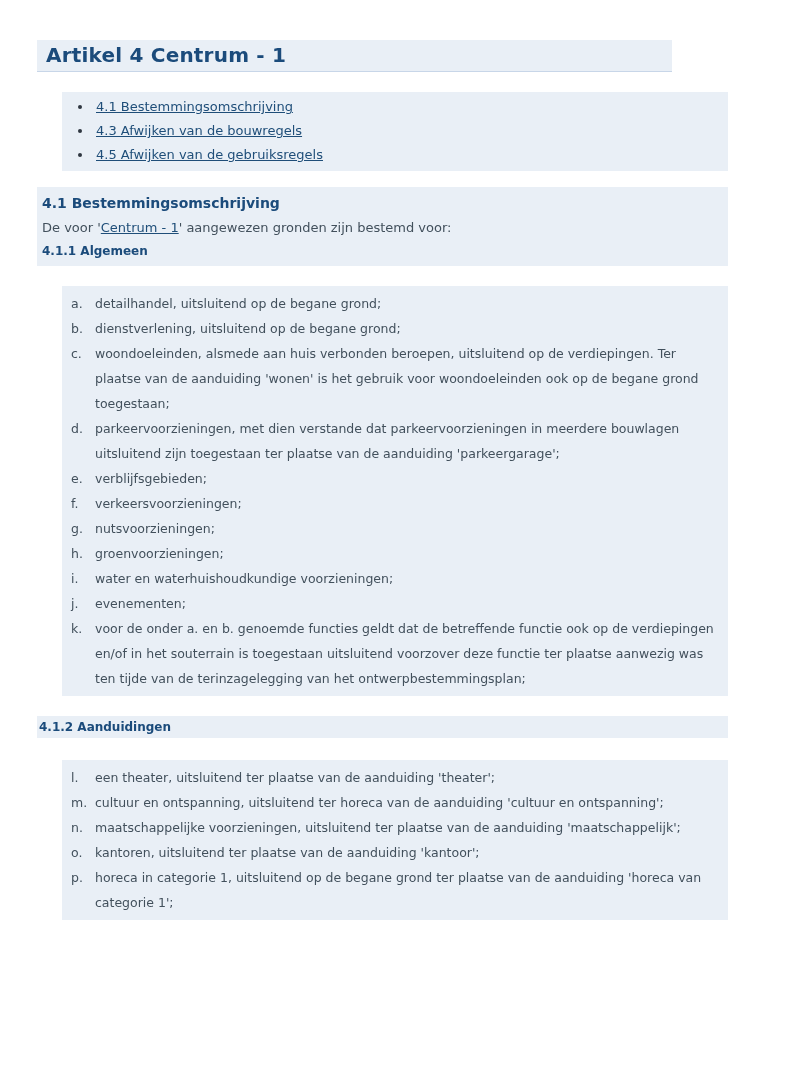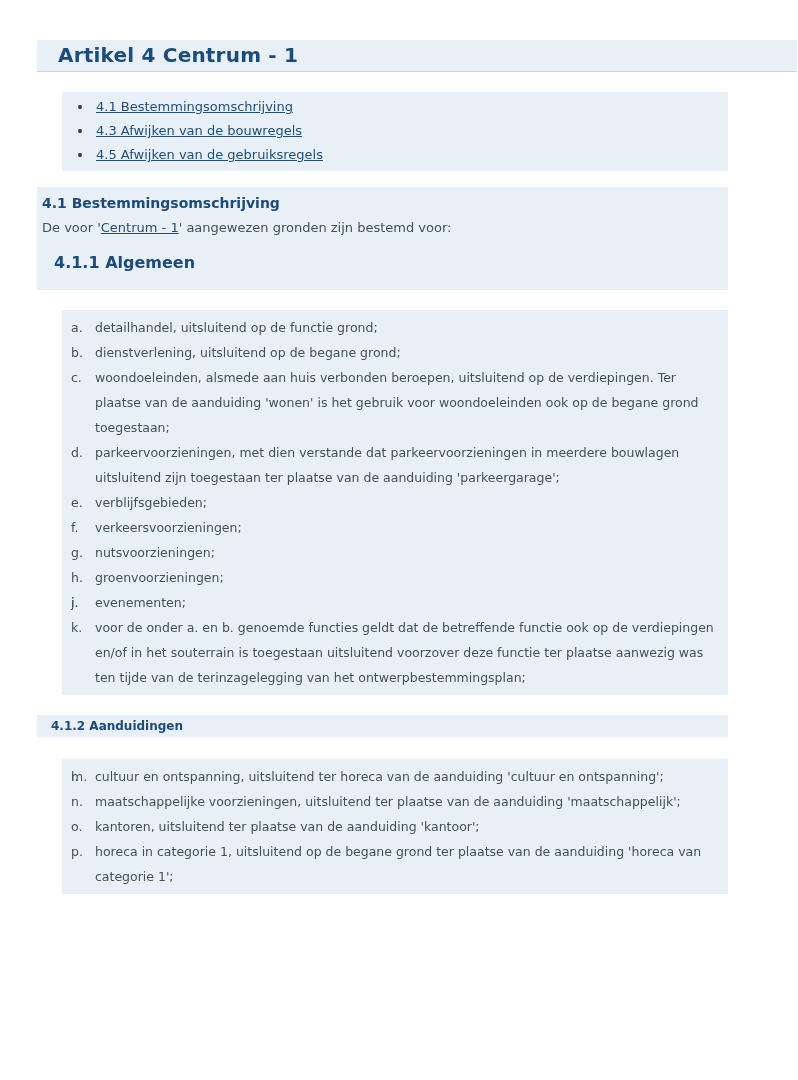--- a/index.html
+++ b/index.html
@@ -8,27 +8,27 @@
     background: #ffffff;
     width: 798px; height: 1080px;
     font-family: "DejaVu Sans", "Liberation Sans", sans-serif;
     overflow: hidden;
   }
   .page { width: 798px; height: 1080px; background: #ffffff; }
 
   
   .title-bar {
     margin: 40px 0 0 37px;
-    width: 760px; height: 32px;
+    width: 635px; height: 32px;
     background: #E9EFF6;
     border-bottom: 1px solid #C8D6E8;
     color: #1B4B7B;
     font-size: 20px; font-weight: bold;
     line-height: 31px;
-    padding-left: 21px;
+    padding-left: 9px;
     letter-spacing: 0.2px;
   }
 
   
   .toc {
     list-style: none;
     margin: 20px 0 0 62px;
     padding: 3px 0 4px 0;
     width: 666px;
     background: #E9EFF6;
@@ -66,22 +66,22 @@
     line-height: 24px;
   }
   .sec .intro {
     margin: 0;
     font-size: 13px;
     color: #42505C;
     line-height: 25px;
   }
   a.inline-link { color: #1F4E79; text-decoration: underline; cursor: pointer; }
   .sec h3 {
-    margin: 12px;
-    font-size: 16px; font-weight: bold;
+    margin: 0;
+    font-size: 12px; font-weight: bold;
     color: #1B4B7B;
     line-height: 22px;
   }
 
   
   .letter-list {
     list-style: none;
     margin: 20px 0 0 62px;
     padding: 5px 4px 5px 0;
     width: 666px;
@@ -97,21 +97,21 @@
   .letter { position: absolute; left: 9px; top: 0; }
 
   
   .sub-bar {
     margin: 20px 0 0 37px;
     width: 691px; height: 22px;
     background: #E9EFF6;
     font-size: 12px; font-weight: bold;
     color: #1B4B7B;
     line-height: 22px;
-    padding-left: 14px;
+    padding-left: 2px;
   }
   .list2 { margin-top: 22px; }
 </style>
 </head>
 <body>
 
 <div class="page">
 
   <h1 class="title-bar">Artikel 4 Centrum - 1</h1>
 
@@ -130,36 +130,36 @@
     </li>
   </ul>
 
   <section class="sec">
     <h2>4.1 Bestemmingsomschrijving</h2>
     <p class="intro"><span>De voor '</span><a class="inline-link">Centrum - 1</a><span>' aangewezen gronden zijn bestemd voor:</span></p>
     <h3>4.1.1 Algemeen</h3>
   </section>
 
   <ol class="letter-list">
-    <li><span class="letter">a.</span><span class="txt">detailhandel, uitsluitend op de functie grond;</span></li>
+    <li><span class="letter">a.</span><span class="txt">detailhandel, uitsluitend op de begane grond;</span></li>
     <li><span class="letter">b.</span><span class="txt">dienstverlening, uitsluitend op de begane grond;</span></li>
     <li><span class="letter">c.</span><span class="txt">woondoeleinden, alsmede aan huis verbonden beroepen, uitsluitend op de verdiepingen. Ter plaatse van de aanduiding 'wonen' is het gebruik voor woondoeleinden ook op de begane grond toegestaan;</span></li>
     <li><span class="letter">d.</span><span class="txt">parkeervoorzieningen, met dien verstande dat parkeervoorzieningen in meerdere bouwlagen uitsluitend zijn toegestaan ter plaatse van de aanduiding 'parkeergarage';</span></li>
     <li><span class="letter">e.</span><span class="txt">verblijfsgebieden;</span></li>
     <li><span class="letter">f.</span><span class="txt">verkeersvoorzieningen;</span></li>
     <li><span class="letter">g.</span><span class="txt">nutsvoorzieningen;</span></li>
     <li><span class="letter">h.</span><span class="txt">groenvoorzieningen;</span></li>
-    <li><span class="letter">i.</span></li>
+    <li><span class="letter">i.</span><span class="txt">water en waterhuishoudkundige voorzieningen;</span></li>
     <li><span class="letter">j.</span><span class="txt">evenementen;</span></li>
     <li><span class="letter">k.</span><span class="txt">voor de onder a. en b. genoemde functies geldt dat de betreffende functie ook op de verdiepingen en/of in het souterrain is toegestaan uitsluitend voorzover deze functie ter plaatse aanwezig was ten tijde van de terinzagelegging van het ontwerpbestemmingsplan;</span></li>
   </ol>
 
   <h3 class="sub-bar">4.1.2 Aanduidingen</h3>
 
   <ol class="letter-list list2">
-    <li><span class="letter">l.</span></li>
+    <li><span class="letter">l.</span><span class="txt">een theater, uitsluitend ter plaatse van de aanduiding 'theater';</span></li>
     <li><span class="letter">m.</span><span class="txt">cultuur en ontspanning, uitsluitend ter horeca van de aanduiding 'cultuur en ontspanning';</span></li>
     <li><span class="letter">n.</span><span class="txt">maatschappelijke voorzieningen, uitsluitend ter plaatse van de aanduiding 'maatschappelijk';</span></li>
     <li><span class="letter">o.</span><span class="txt">kantoren, uitsluitend ter plaatse van de aanduiding 'kantoor';</span></li>
     <li><span class="letter">p.</span><span class="txt">horeca in categorie 1, uitsluitend op de begane grond ter plaatse van de aanduiding 'horeca van categorie 1';</span></li>
   </ol>
 
 </div>
 
 </body></html>

